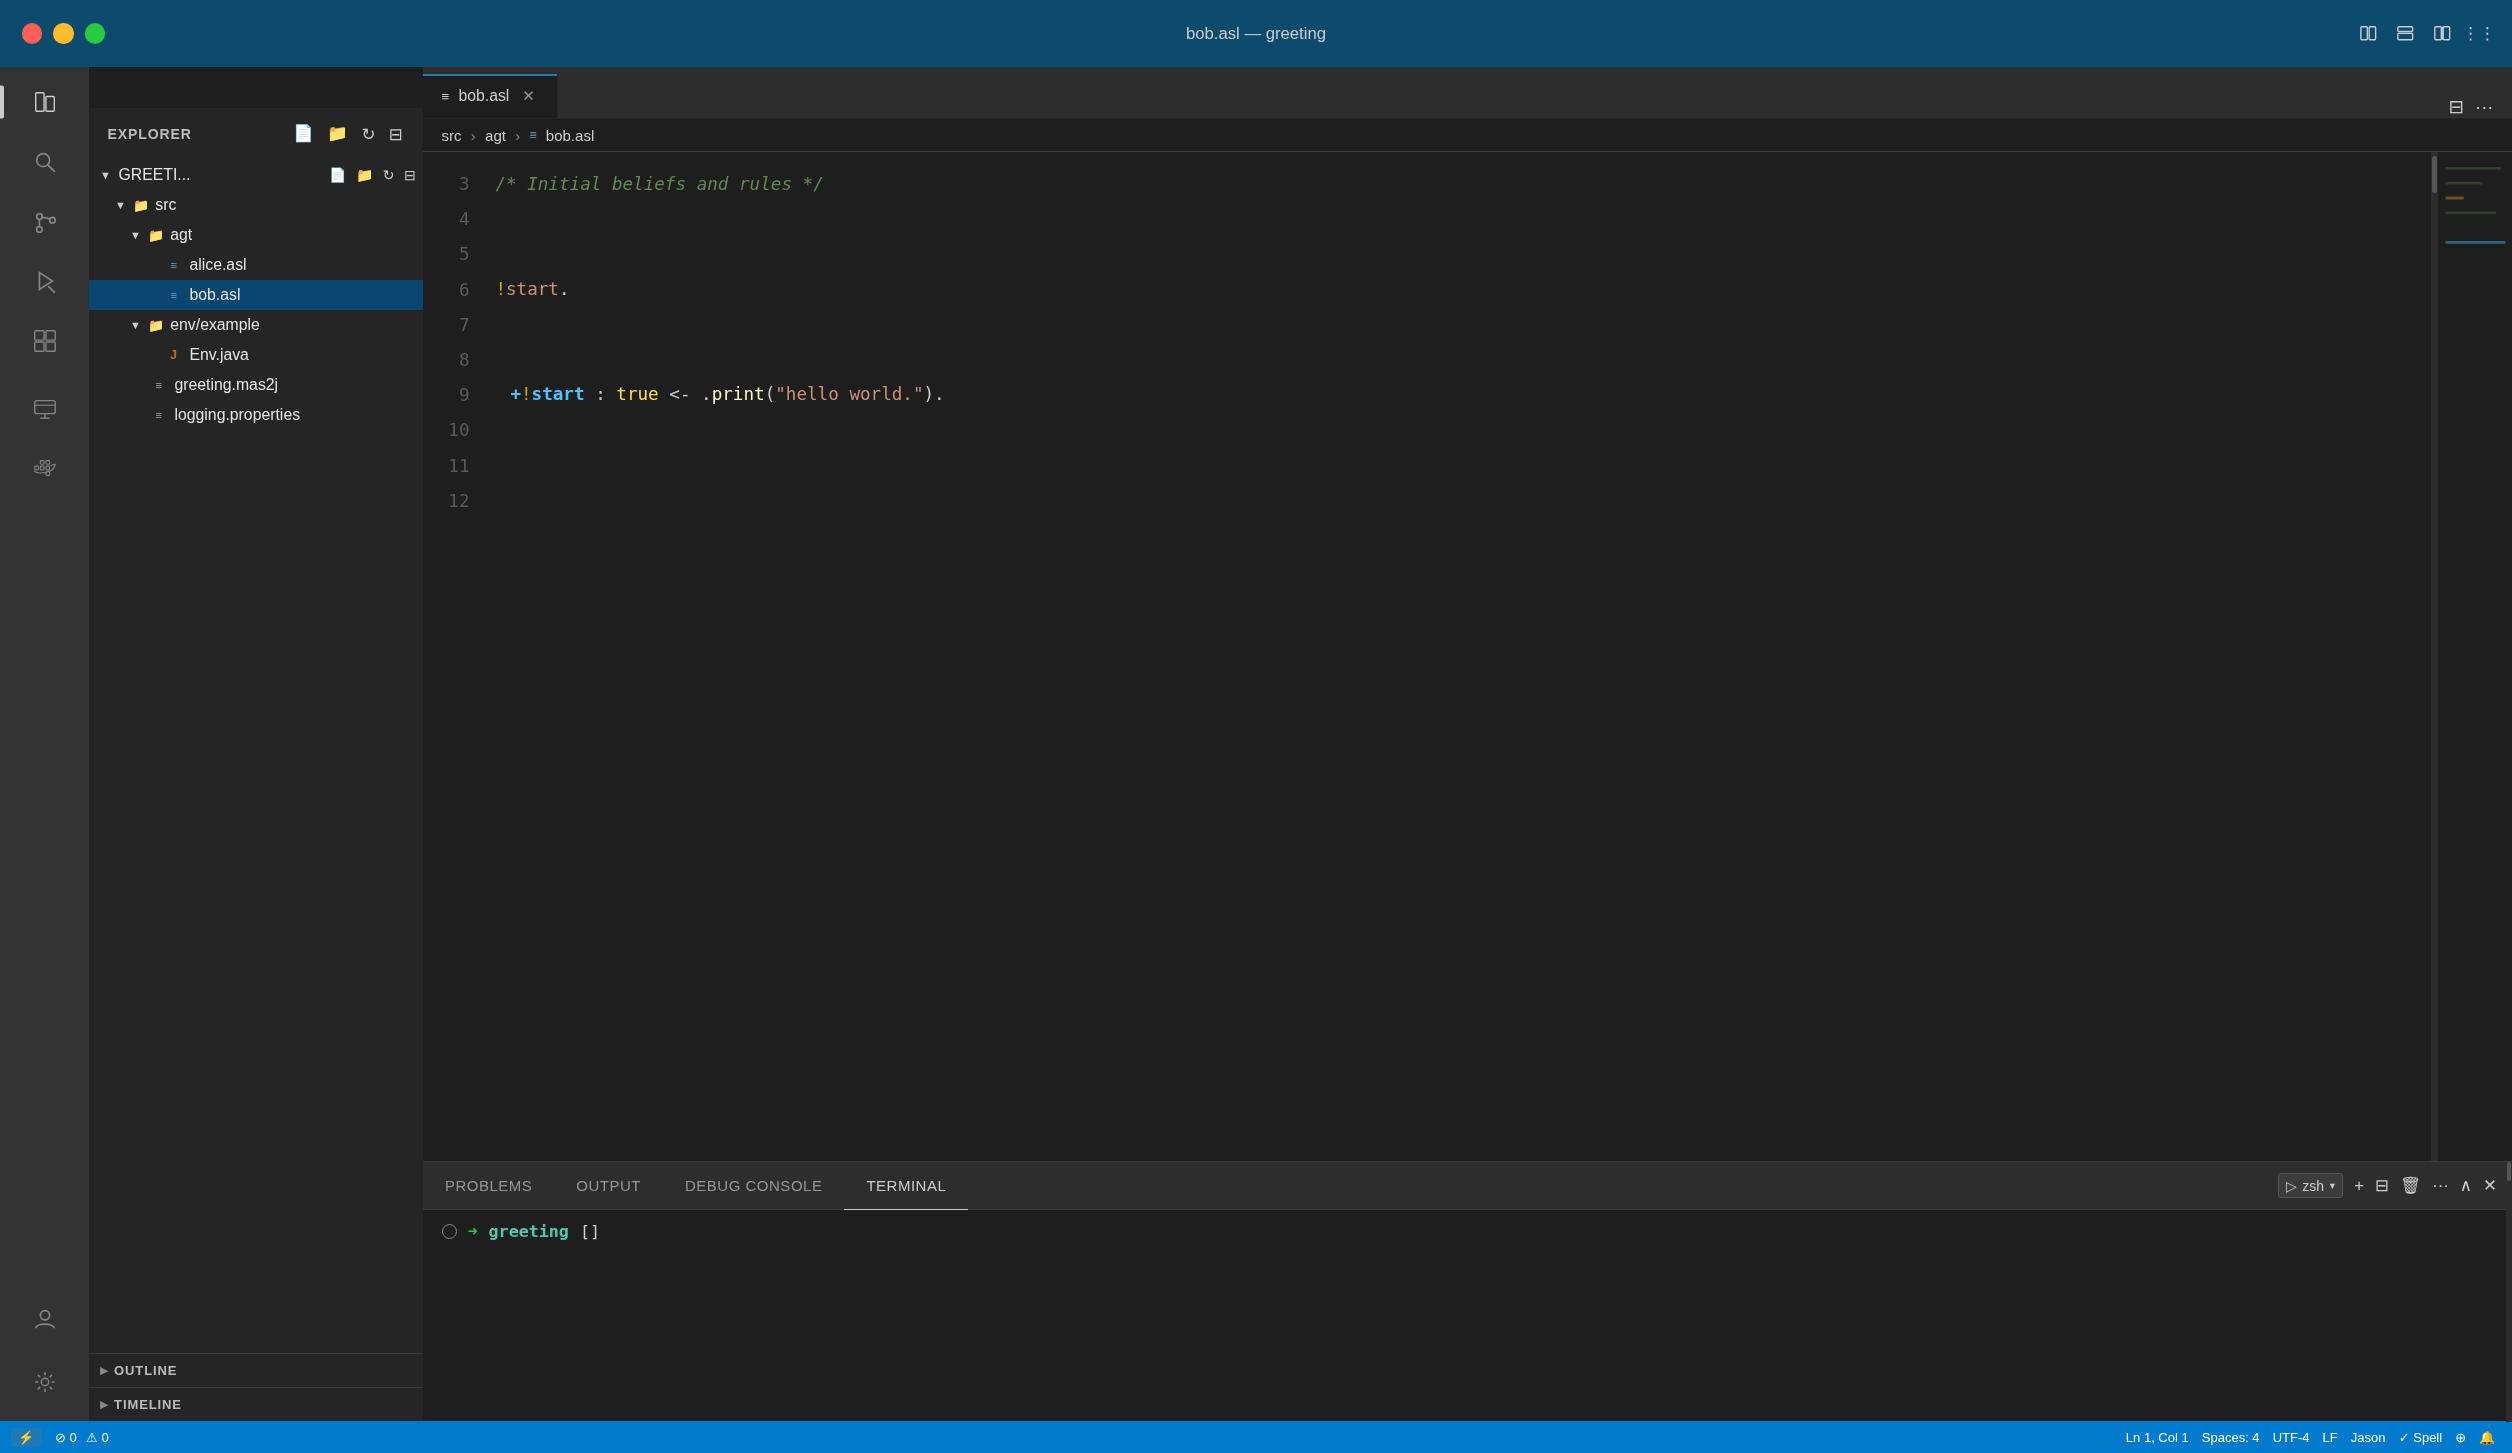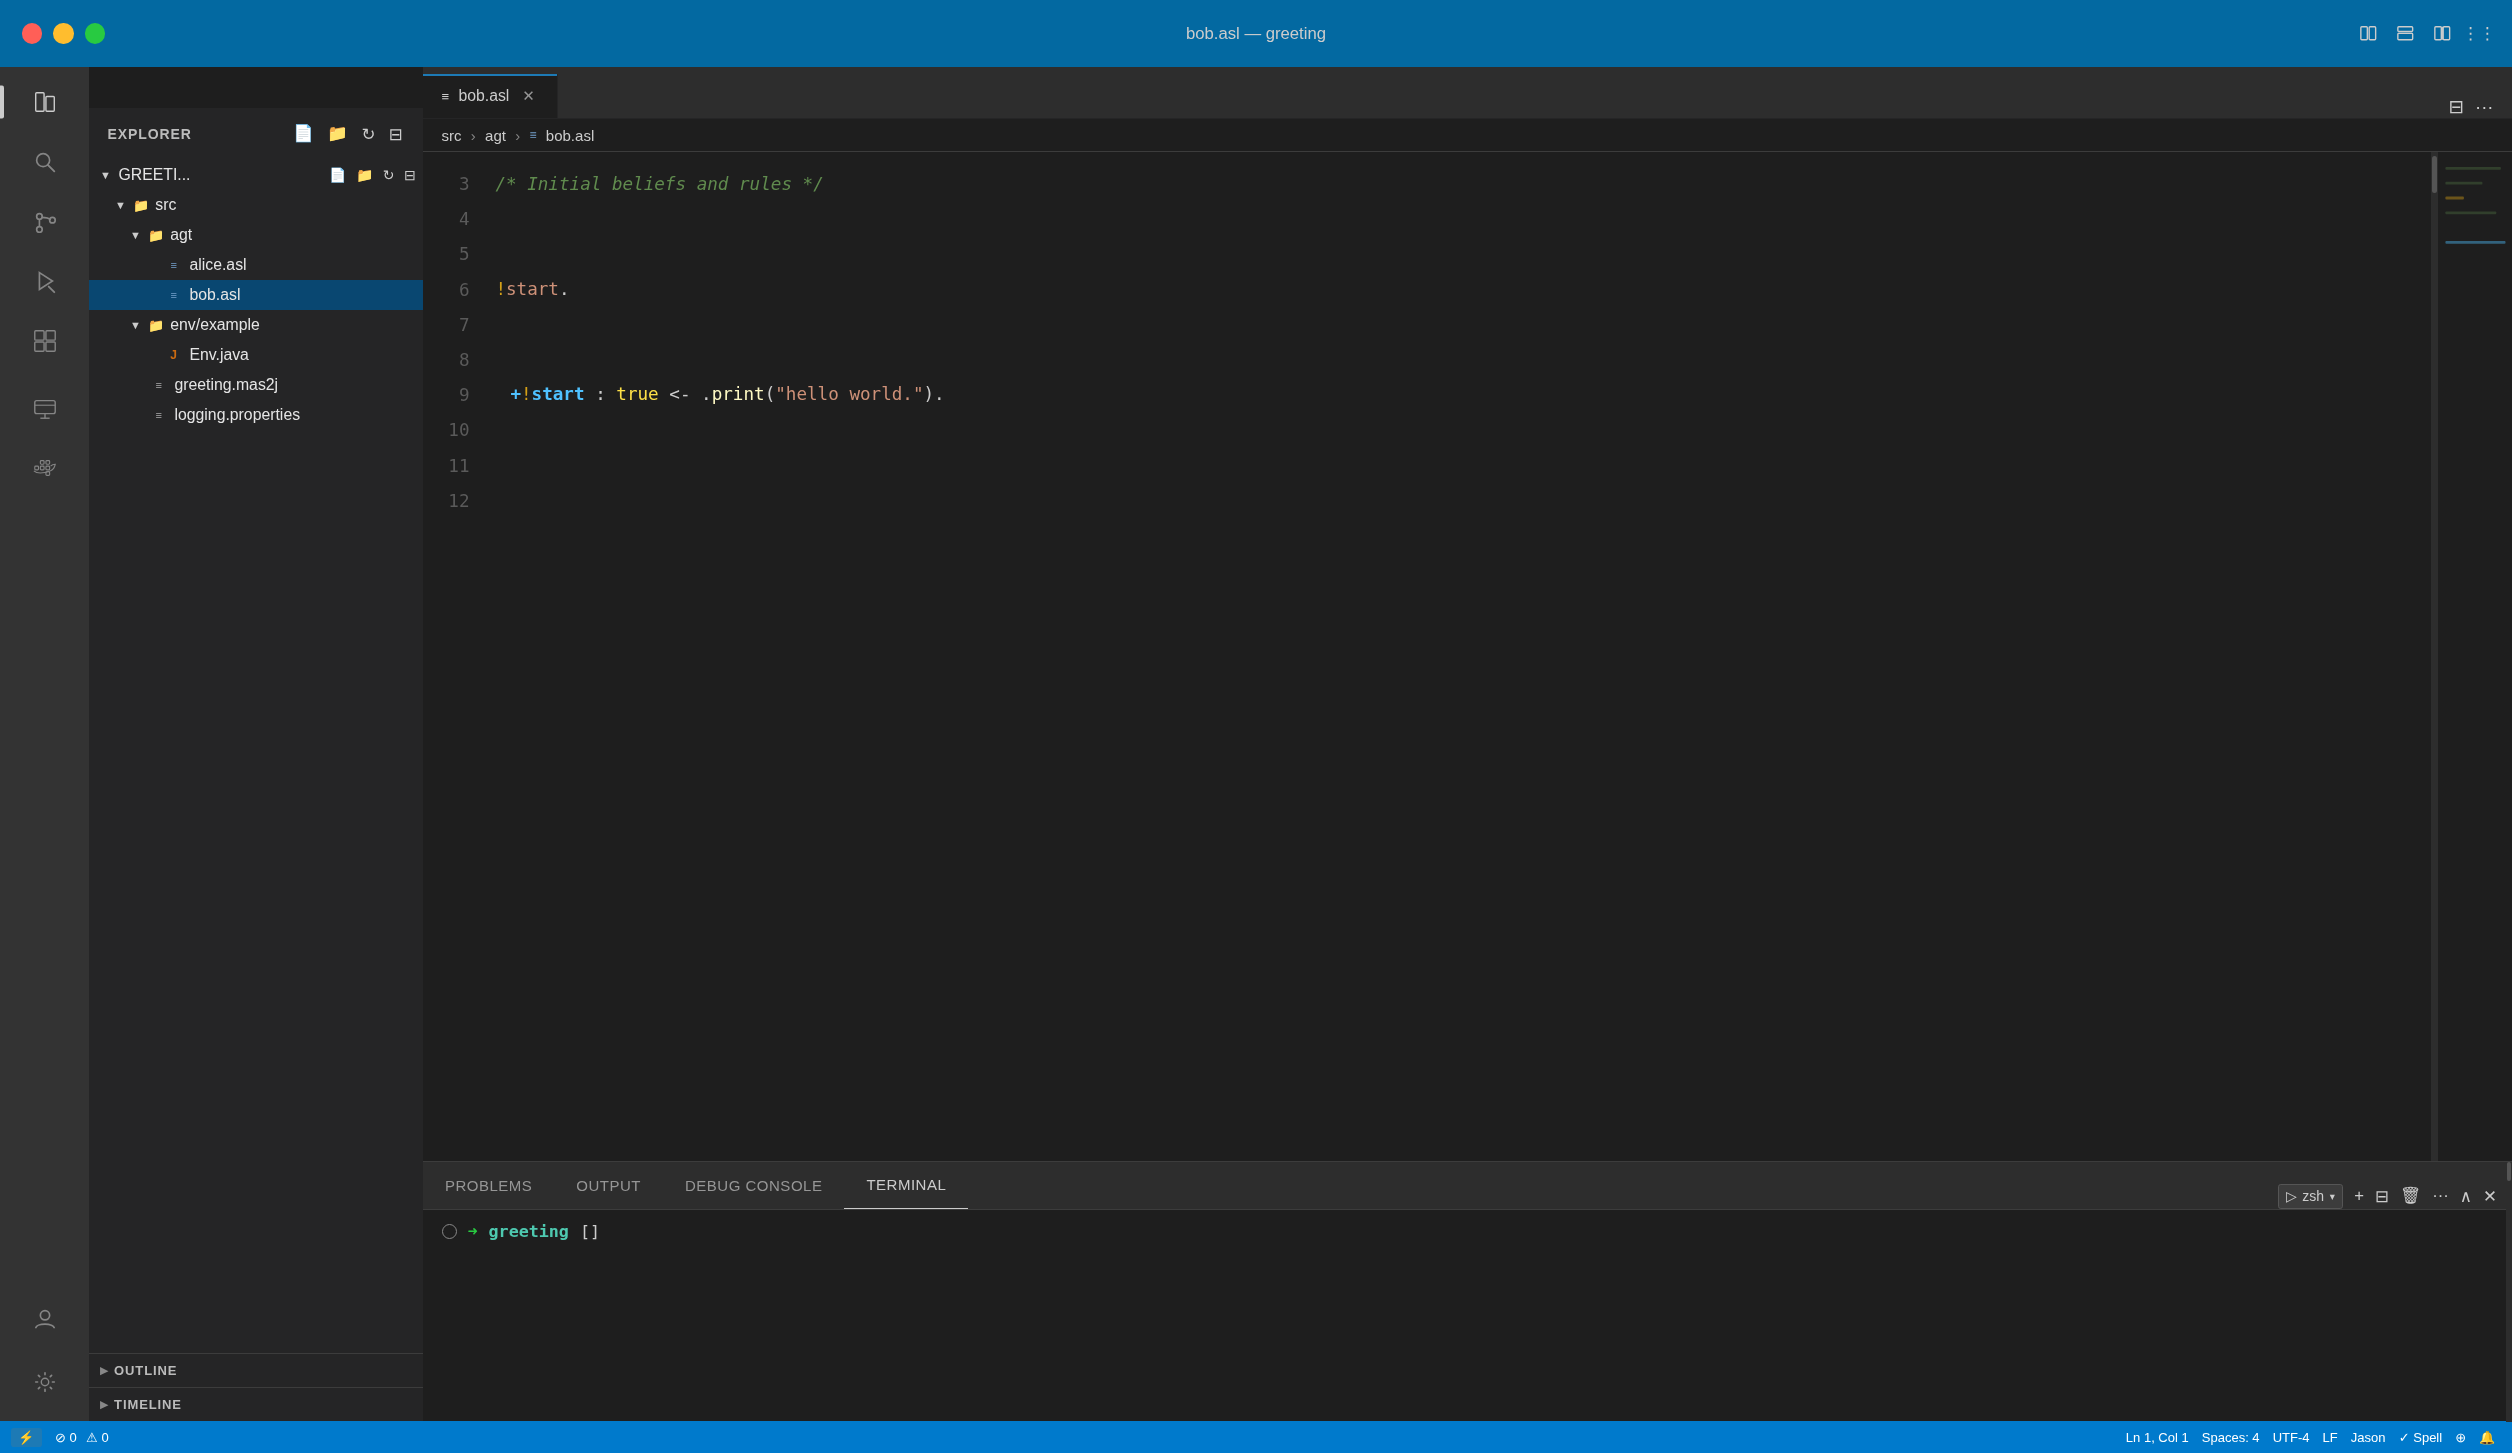--- a/index.html
+++ b/index.html
@@ -9,21 +9,21 @@
       font-family: -apple-system, BlinkMacSystemFont, 'SF Pro Text', 'Segoe UI', sans-serif;
       width: 2512px;
       height: 1454px;
       overflow: hidden;
       display: flex;
       flex-direction: column;
     }
 
     
     .title-bar {
-      background: #0369a1;
+      background: #0c4a6e;
       height: 67px;
       display: flex;
       align-items: center;
       justify-content: center;
       position: relative;
       flex-shrink: 0;
     }
 
     .traffic-lights {
       position: absolute;
@@ -378,21 +378,21 @@
       height: 260px;
       background: #1e1e1e;
       border-top: 0.9px solid #3c3c3c;
       display: flex;
       flex-direction: column;
       flex-shrink: 0;
     }
 
     .panel-tabs {
       display: flex;
-      align-items: flex-end;
+      align-items: center;
       background: #2d2d2d;
       height: 48px;
       border-bottom: 0.9px solid #3c3c3c;
       flex-shrink: 0;
     }
 
     .panel-tab {
       padding: 0 22px;
       height: 48px;
       display: flex;

